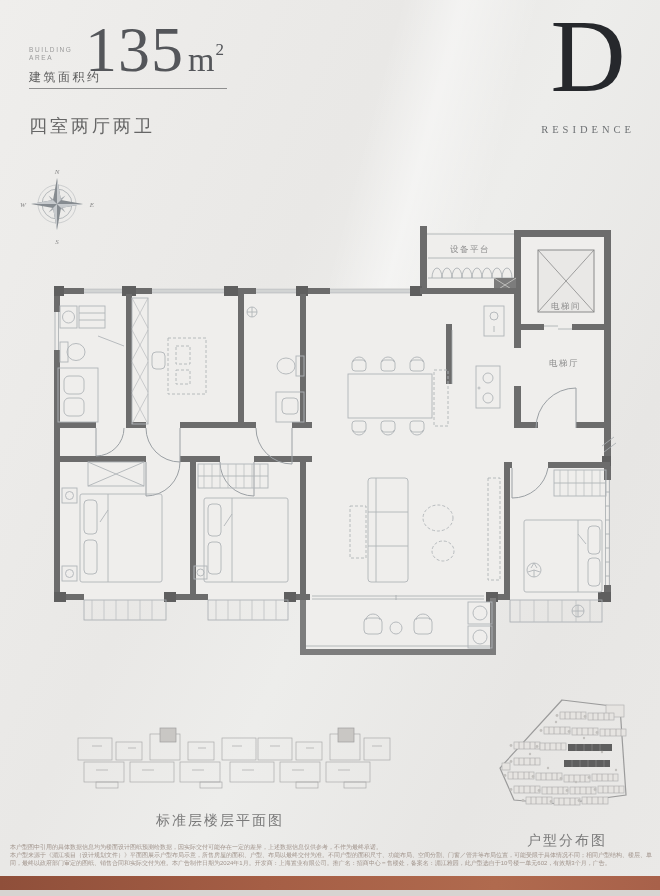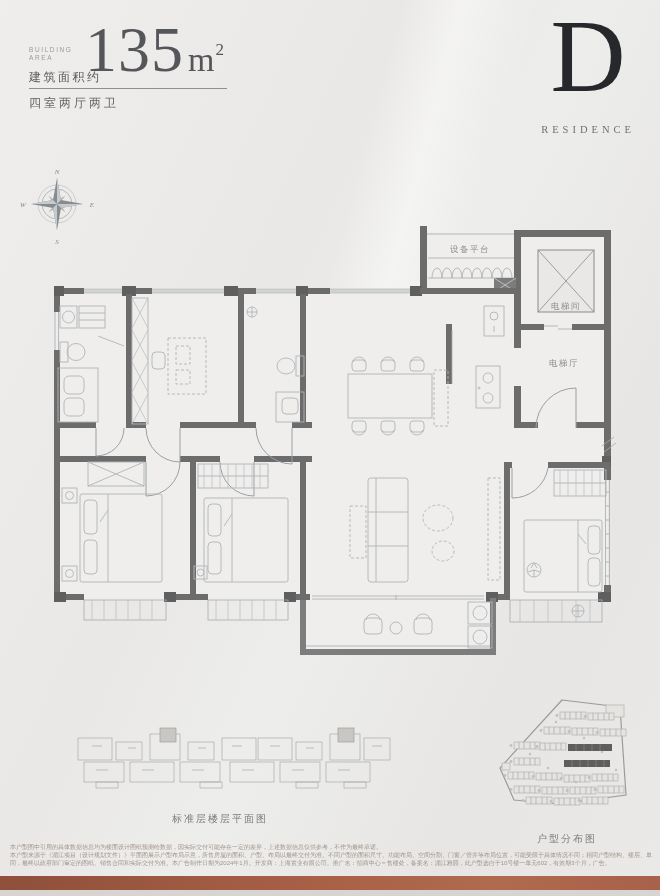--- a/index.html
+++ b/index.html
@@ -12,26 +12,26 @@
     background:linear-gradient(105deg,rgba(255,255,255,0) 52%,rgba(255,255,255,.45) 60%,rgba(255,255,255,0) 70%);}
   
   .hdr-eng{position:absolute;left:29px;top:46px;font-size:6.5px;letter-spacing:1.6px;color:#9a9a9a;line-height:7.5px;}
   .hdr-cn{position:absolute;left:29px;top:69px;font-size:12px;letter-spacing:2.5px;color:#5c5c5c;}
   .area-fig{position:absolute;left:85px;top:18px;display:flex;align-items:baseline;
     font-family:"Liberation Serif",serif;color:#54565a;}
   .area-num{font-size:64px;line-height:64px;font-weight:400;letter-spacing:1px;}
   .area-unit{font-size:34px;margin-left:4px;}
   .area-sup{font-size:17px;position:relative;top:-16px;margin-left:1px;}
   .rule{position:absolute;left:29px;top:88px;width:198px;height:1px;background:#8f8f8f;}
-  .spec{position:absolute;left:29px;top:95px;font-size:12px;letter-spacing:3px;color:#666;}
+  .spec{position:absolute;left:29px;top:114px;font-size:18px;letter-spacing:3px;color:#666;}
   .brand{position:absolute;left:533px;top:6px;width:110px;text-align:center;}
   .brand-letter{font-family:"Liberation Serif",serif;font-size:104px;line-height:100px;color:#26282c;}
   .brand-word{font-family:"Liberation Serif",serif;font-size:10.5px;letter-spacing:4px;color:#6e7174;margin-top:18px;}
   
-  .cap{position:absolute;font-size:10px;letter-spacing:2px;color:#7a7a7a;text-align:center;}
+  .cap{position:absolute;font-size:14px;letter-spacing:2px;color:#7a7a7a;text-align:center;}
   .cap-floor{left:138px;top:812px;width:164px;}
   .cap-dist{left:505px;top:832px;width:124px;}
   .disc{position:absolute;left:10px;width:642px;font-size:6px;line-height:8px;color:#a1948c;white-space:nowrap;overflow:hidden;}
   .d1{top:843px}.d2{top:851px}.d3{top:859px}
   .bar{position:absolute;left:0;top:876px;width:660px;height:14px;
     background:linear-gradient(90deg,#8f4f3a,#a55e45 40%,#b06a4e 75%,#a8614a 100%);}
   .bar-under{position:absolute;left:0;top:890px;width:660px;height:6px;background:#d7d4d1;}
   
   svg{position:absolute;overflow:visible;}
   .w{fill:#6c6c6c;}

